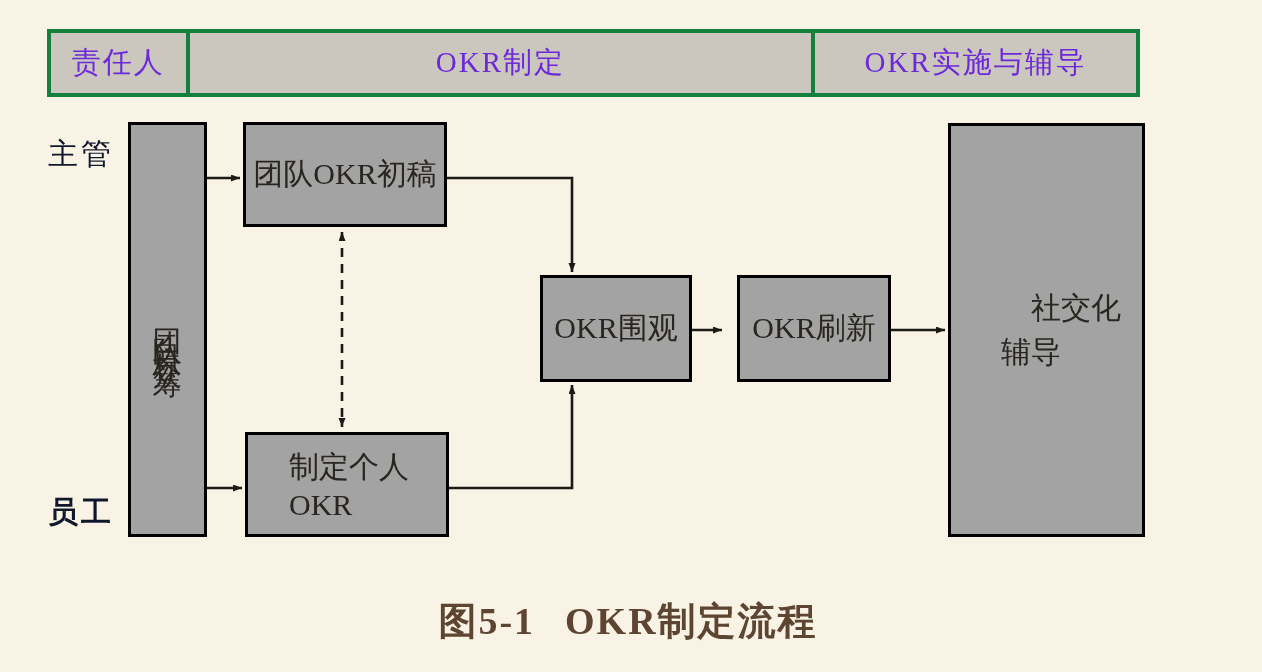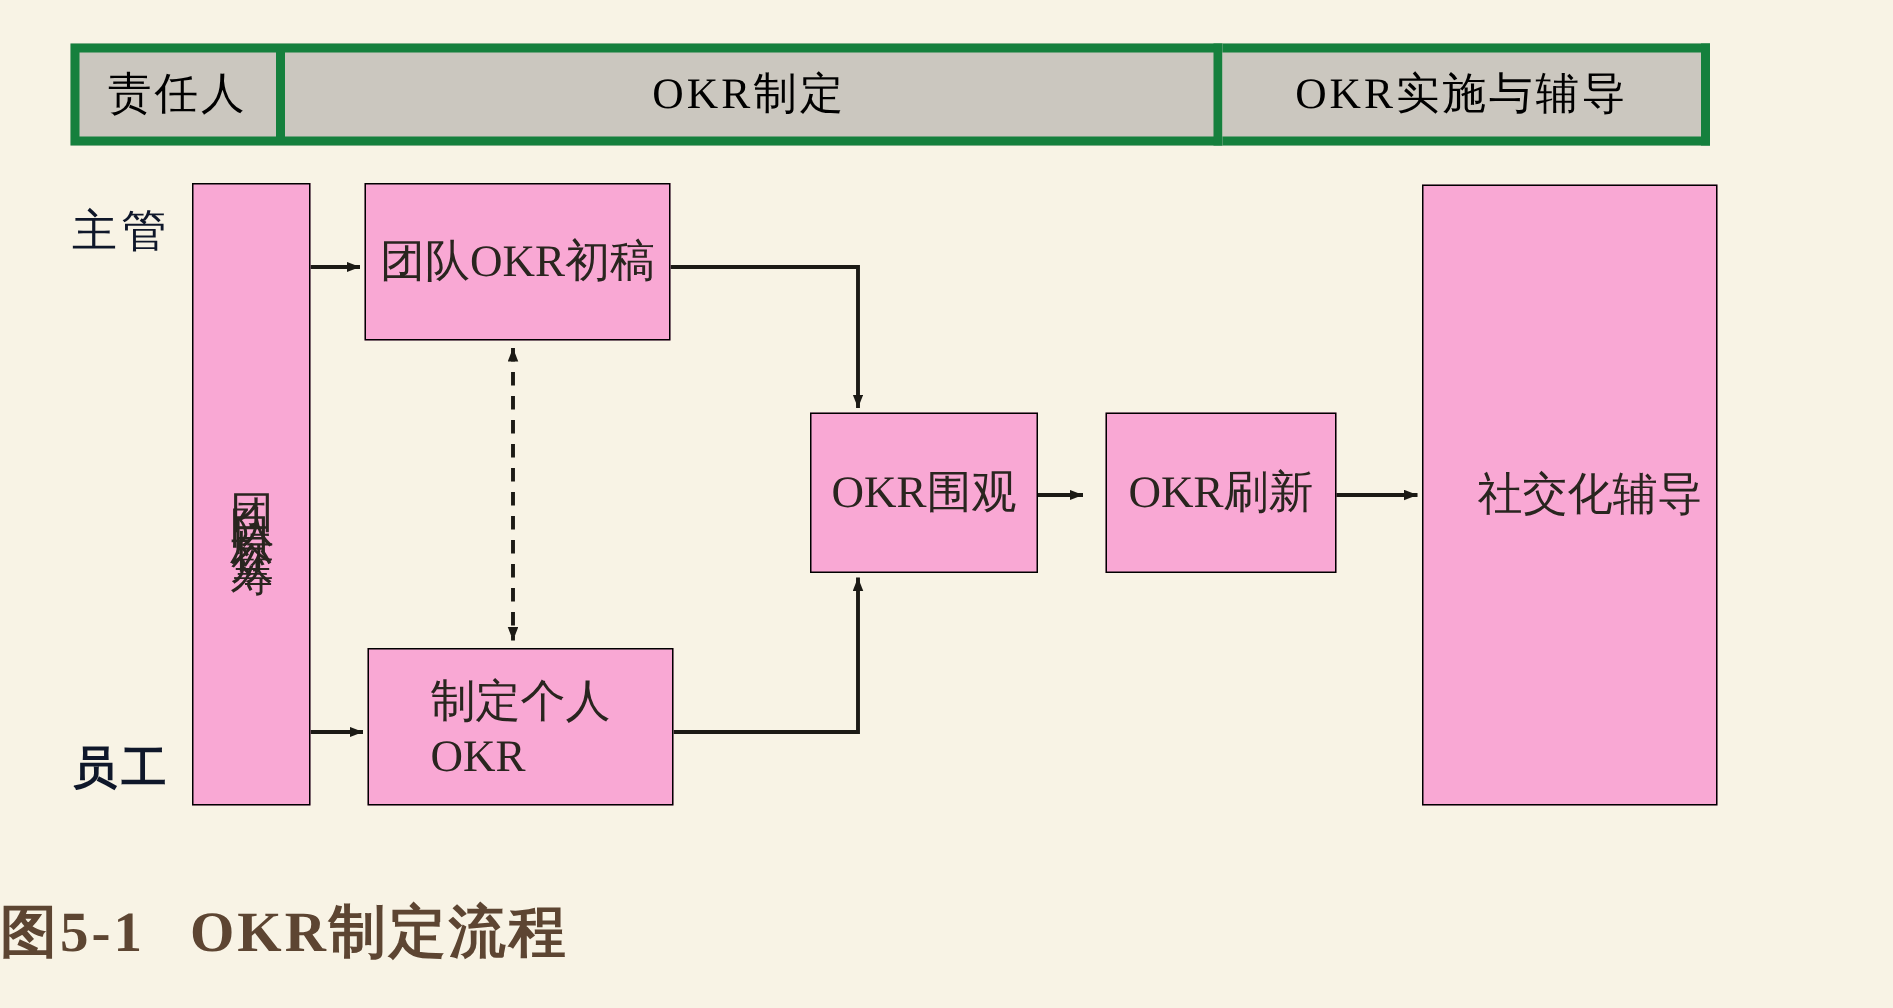--- a/index.html
+++ b/index.html
@@ -13,67 +13,67 @@
     background:#f8f3e5;
     overflow:hidden;
   }
   
   .header-row{
     position:absolute;left:47px;top:29px;width:1093px;height:68px;
     display:flex;
   }
   .hcell{
     box-sizing:border-box;
-    border:6px solid #15803d;
+    border:4px solid #15803d;
     background:#cbc7bf;
     display:flex;align-items:center;justify-content:center;
-    font-size:29px;color:#000000;
+    font-size:29px;color:#6d28d9;
     letter-spacing:2px;
   }
   .hcell + .hcell{border-left:none;}
   .hcell.c1{width:154px;}
   .hcell.c2{width:678px;justify-content:center;}
   .hcell.c3{width:352px;}
   
   .lane-label{
     position:absolute;left:48px;
     font-size:30px;color:#0f172a;letter-spacing:3px;
   }
   .lane-supervisor{top:134px;}
   .lane-employee{top:492px;font-weight:bold;}
   
   .node{
     position:absolute;box-sizing:border-box;
-    border:1px solid #000000;
-    background:#f9a8d4;
+    border:3px solid #000000;
+    background:#a3a3a3;
     display:flex;align-items:center;justify-content:center;
     font-size:30px;color:#29251f;
   }
   .node-crowdsource{left:128px;top:122px;width:79px;height:415px;}
   .vtext{
     writing-mode:vertical-rl;
     text-orientation:upright;
     font-size:29px;letter-spacing:8px;color:#29251f;
   }
   .node-team-draft{left:243px;top:122px;width:204px;height:105px;}
   .node-personal{left:245px;top:432px;width:204px;height:105px;padding-left:41px;}
   .node-review{left:497px;top:275px;width:152px;height:107px;margin-left:43px;}
   .node-refresh{left:725px;top:275px;width:154px;height:107px;margin-left:12px;}
   .node-coaching{
     left:948px;top:123px;width:197px;height:414px;
     flex-direction:column;align-items:flex-start;justify-content:center;
   }
-  .coaching-text{padding-left:6px;line-height:44px;}
+  .coaching-text{padding-left:6px;line-height:44px;margin-left:44px;}
   .coaching-line1{text-indent:1em;}
   
   .connectors{position:absolute;left:0;top:0;width:1262px;height:672px;pointer-events:none;}
   
   .caption{
     position:absolute;left:0;top:596px;width:1256px;
-    text-align:left;
+    text-align:center;
     font-size:38px;font-weight:bold;color:#5d4532;
     letter-spacing:2px;
   }
   .caption .fig{margin-right:30px;}
 </style>
 </head>
 <body>
 
 <div class="canvas">
 

